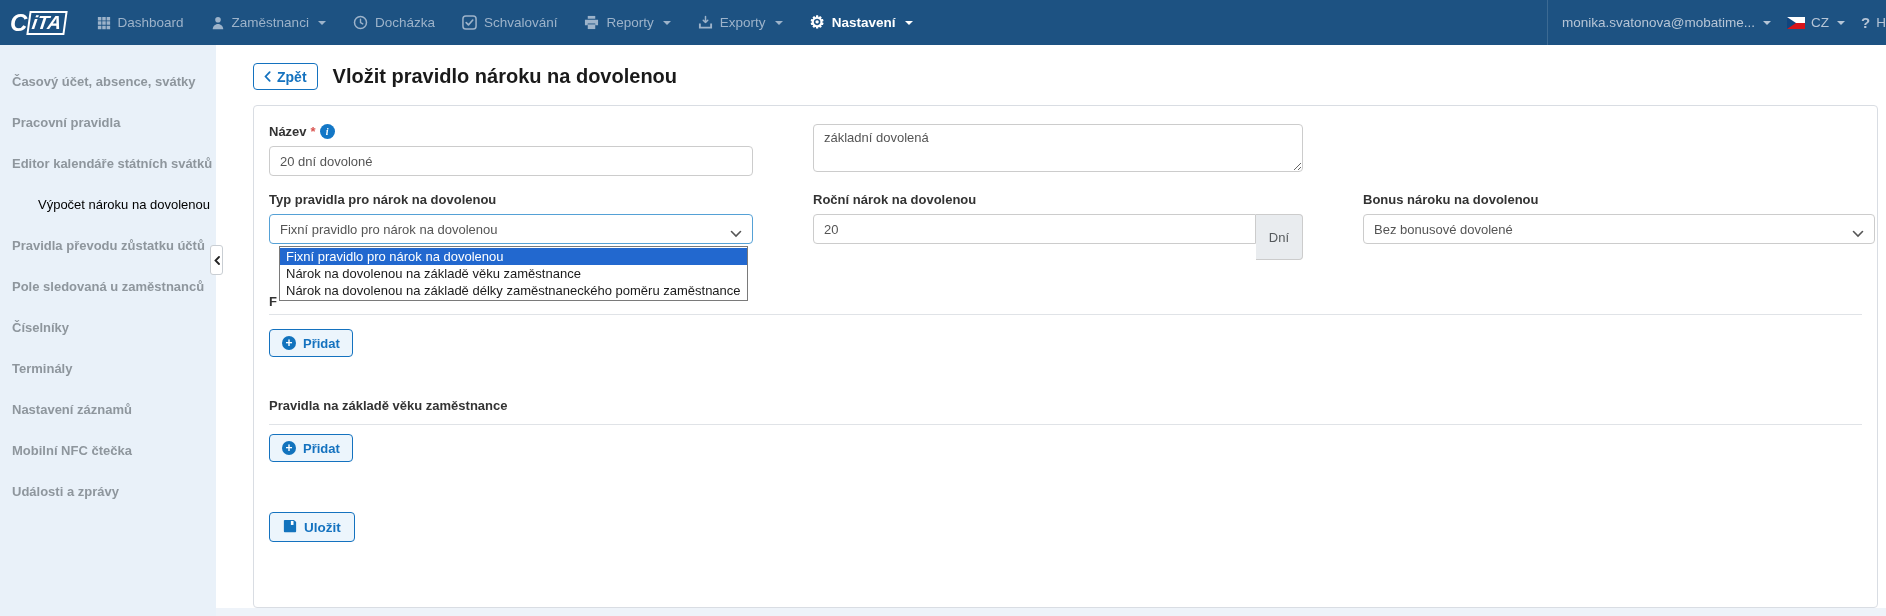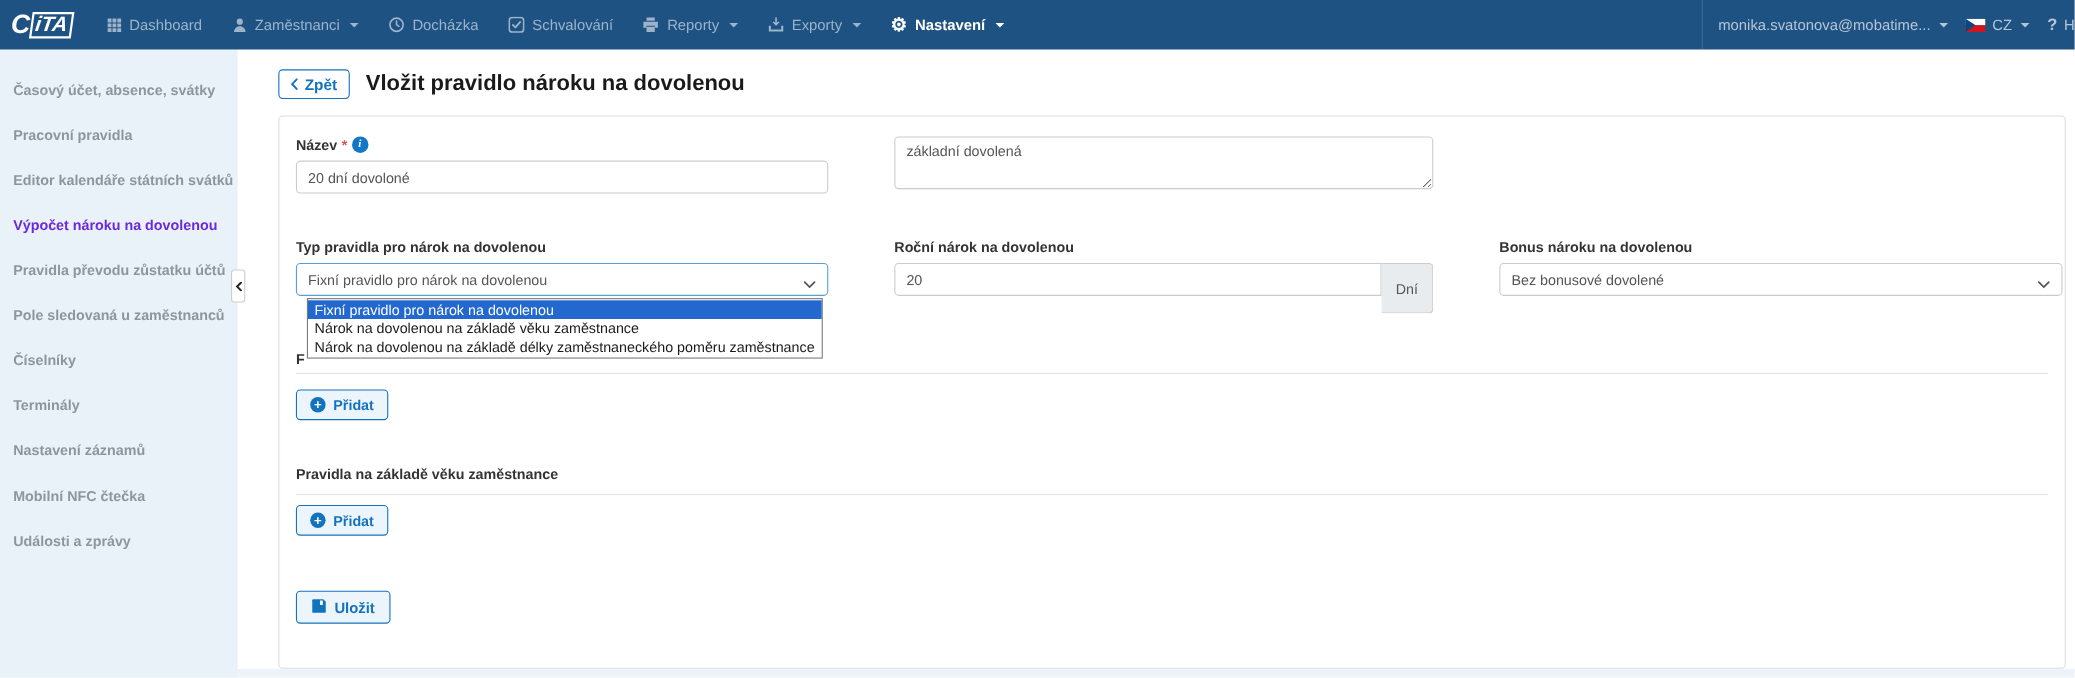--- a/index.html
+++ b/index.html
@@ -27,21 +27,21 @@
                   height:100%; color:#b6c5d6; font-size:13.5px; }
   .user-menu, .lang-menu, .help-menu { display:flex; align-items:center; gap:6px; cursor:pointer; white-space:nowrap; }
   .flag { display:block; border:0; }
   .help-q { font-weight:bold; font-size:15px; color:#b6c5d6; }
 
   
   .sidebar { position:absolute; left:0; top:45px; width:216px; bottom:0;
              background:#e9f1f9; padding-top:16px; z-index:10; }
   .side-item { display:block; padding:13px 6px 13px 12px; font-size:13px; font-weight:600;
                color:#8e969d; cursor:pointer; text-decoration:none; white-space:nowrap; overflow:hidden; }
-  .side-item.active { color:#6d28d9; font-weight:700; }
+  .side-item.active { color:#000000; font-weight:400;text-align:right; }
   .collapse-handle { position:absolute; left:210px; top:245px; width:13px; height:30px;
                      background:#fff; border:1px solid #c9ced3; border-radius:3px;
                      display:flex; align-items:center; justify-content:center;
                      cursor:pointer; z-index:40; }
 
   
   .main { position:absolute; left:216px; top:45px; right:0; bottom:0; background:#fff; }
   .bottom-strip { position:absolute; left:0; top:563px; right:0; bottom:0; background:#eef3f9; }
   .title-row { display:flex; align-items:center; margin:18px 0 0 37px; height:27px; position:relative; z-index:2;}
   .btn-back { display:flex; align-items:center; gap:6px; background:#fff; color:#1472bf;
@@ -58,21 +58,21 @@
                  display:flex; align-items:center; gap:4px; white-space:nowrap; }
   .req { color:#d9534f; font-weight:bold; }
   .info-badge { width:15px; height:15px; border-radius:50%; background:#1377c6; color:#fff;
                 font-size:10px; font-weight:bold; font-style:italic; font-family:"Liberation Serif",serif;
                 display:inline-flex; align-items:center; justify-content:center; cursor:pointer; }
   .text-input { width:100%; height:30px; border:1px solid #ccc; border-radius:4px;
                 padding:0 10px; font-size:13px; color:#555; font-family:inherit; outline:none; }
   .textarea-input { width:100%; height:48px; border:1px solid #ccc; border-radius:4px;
                     padding:5px 10px; font-size:13px; color:#555; font-family:inherit;
                     resize:both; outline:none; }
-  .row2 { margin-top:40px; }
+  .row2 { margin-top:16px; }
   .select { height:30px; border:1px solid #ccc; border-radius:4px; background:#fff;
             display:flex; align-items:center; padding:0 28px 0 10px; font-size:13px;
             color:#555; cursor:pointer; position:relative; white-space:nowrap; }
   .select.focused { border-color:#55a1d6; }
   .select .sel-chev { position:absolute; right:10px; top:11px; }
   .select-wrap { position:relative; }
   .input-group { display:flex; }
   .input-group .text-input { border-radius:4px 0 0 4px; }
   .addon { height:46px; background:#e9ecef; border:1px solid #ccc; border-left:none;
            border-radius:0 4px 4px 0; font-size:13px; color:#55595c;

